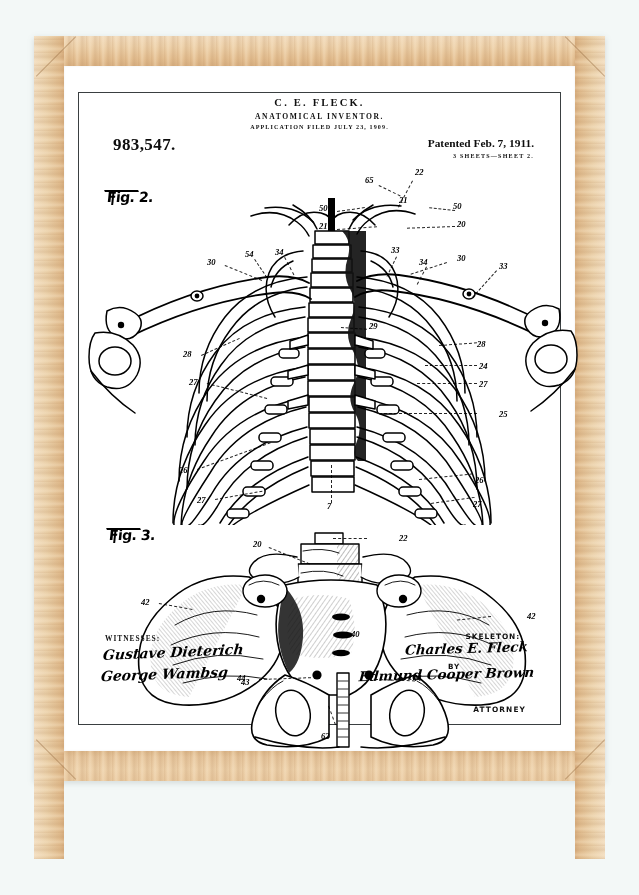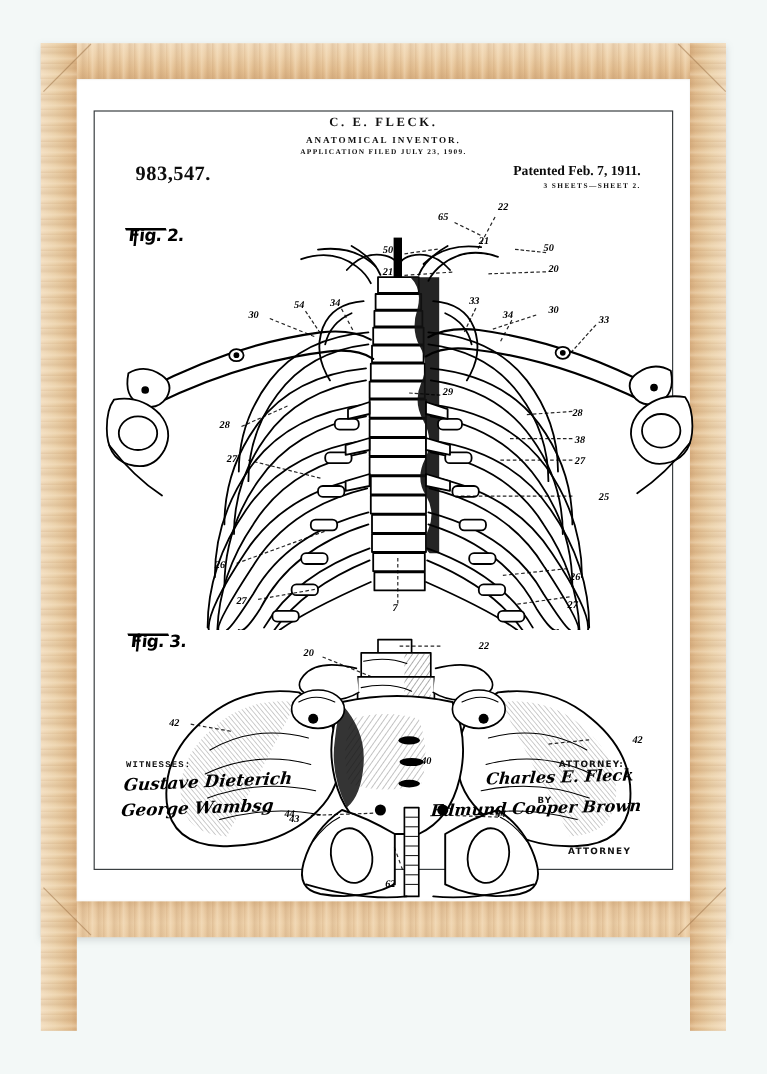--- a/index.html
+++ b/index.html
@@ -73,21 +73,21 @@
   .num{position:absolute;font-family:"Liberation Serif",serif;font-style:italic;
     font-weight:bold;font-size:8.6px;color:#000;white-space:nowrap;}
   .lead{position:absolute;height:0;border-top:1px dashed #000;transform-origin:0 0;opacity:.85;}
 
   
   .figwrap{position:relative;}
   svg{display:block;}
 
   
   .sigblock{position:absolute;left:0;right:0;bottom:6px;height:92px;}
-  .witness-label{position:absolute;left:26px;top:8px;font-family:Liberation Mono, monospace;
+  .witness-label{position:absolute;left:26px;top:8px;font-family:Liberation Serif, serif;
     font-size:7.4px;font-weight:bold;letter-spacing:1px;color:#111;}
   .inventor-label{position:absolute;right:40px;top:6px;font-family:"DejaVu Sans",sans-serif;
     font-size:7.4px;font-weight:bold;letter-spacing:.9px;color:#111;}
   .by-label{position:absolute;right:100px;top:36px;font-family:"DejaVu Sans",sans-serif;
     font-size:7.2px;font-weight:bold;letter-spacing:.9px;color:#111;}
   .attorney-label{position:absolute;right:34px;bottom:4px;font-family:"DejaVu Sans",sans-serif;
     font-size:7.4px;font-weight:bold;letter-spacing:1.1px;color:#111;}
   .sig{position:absolute;font-family:"DejaVu Serif",serif;font-style:italic;
     font-weight:bold;color:#000;white-space:nowrap;}
   .sig-w1{left:24px;top:18px;font-size:14px;transform:rotate(-2.4deg) skewX(-8deg);}
@@ -282,21 +282,21 @@
           <div class="num" style="left:128px;top:92px">30</div>
           <div class="num" style="left:166px;top:84px">54</div>
           <div class="num" style="left:196px;top:82px">34</div>
           <div class="num" style="left:312px;top:80px">33</div>
           <div class="num" style="left:340px;top:92px">34</div>
           <div class="num" style="left:378px;top:88px">30</div>
           <div class="num" style="left:420px;top:96px">33</div>
           <div class="num" style="left:290px;top:156px">29</div>
           <div class="num" style="left:104px;top:184px">28</div>
           <div class="num" style="left:398px;top:174px">28</div>
-          <div class="num" style="left:400px;top:196px">38</div>
+          <div class="num" style="left:400px;top:196px">24</div>
           <div class="num" style="left:110px;top:212px">27</div>
           <div class="num" style="left:400px;top:214px">27</div>
           <div class="num" style="left:420px;top:244px">25</div>
           <div class="num" style="left:100px;top:300px">26</div>
           <div class="num" style="left:396px;top:310px">26</div>
           <div class="num" style="left:118px;top:330px">27</div>
           <div class="num" style="left:248px;top:336px">7</div>
           <div class="num" style="left:394px;top:334px">27</div>
 
           <div class="lead" style="left:300px;top:20px;width:24px;transform:rotate(26deg)"></div>
@@ -428,21 +428,21 @@
           <div class="lead" style="left:180px;top:154px;width:52px;transform:rotate(-2deg)"></div>
           <div class="lead" style="left:296px;top:154px;width:40px;transform:rotate(2deg)"></div>
           <div class="lead" style="left:256px;top:200px;width:20px;transform:rotate(250deg)"></div>
         </div>
 
         <div class="sigblock">
           <div class="witness-label">WITNESSES:</div>
           <div class="sig sig-w1">Gustave Dieterich</div>
           <div class="sig sig-w2">George Wambsg</div>
 
-          <div class="inventor-label">ATTORNEY:</div>
+          <div class="inventor-label">SKELETON:</div>
           <div class="sig sig-i1">Charles E. Fleck</div>
           <div class="by-label">BY</div>
           <div class="sig sig-i2">Edmund Cooper Brown</div>
           <div class="attorney-label">ATTORNEY</div>
         </div>
 
       </div>
     </div>
   </div>
 </div>

